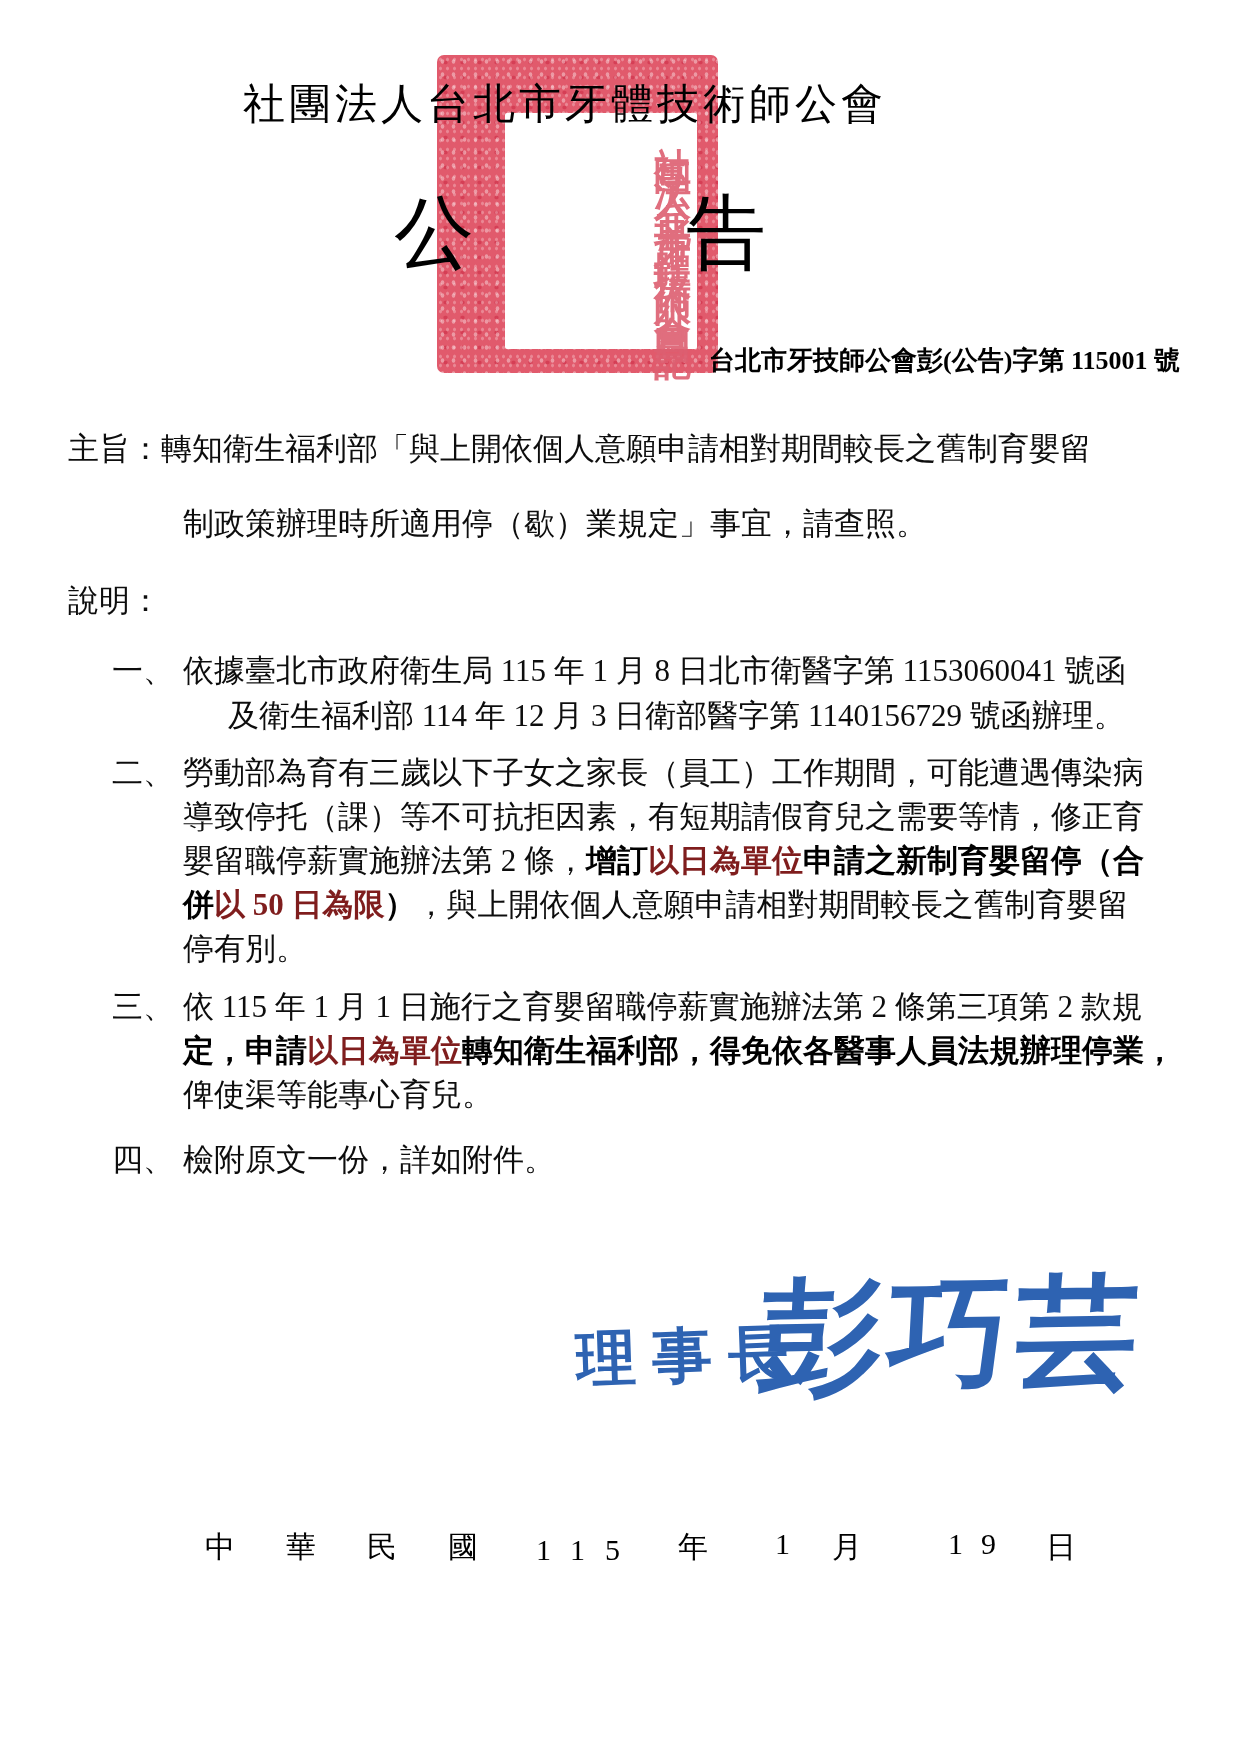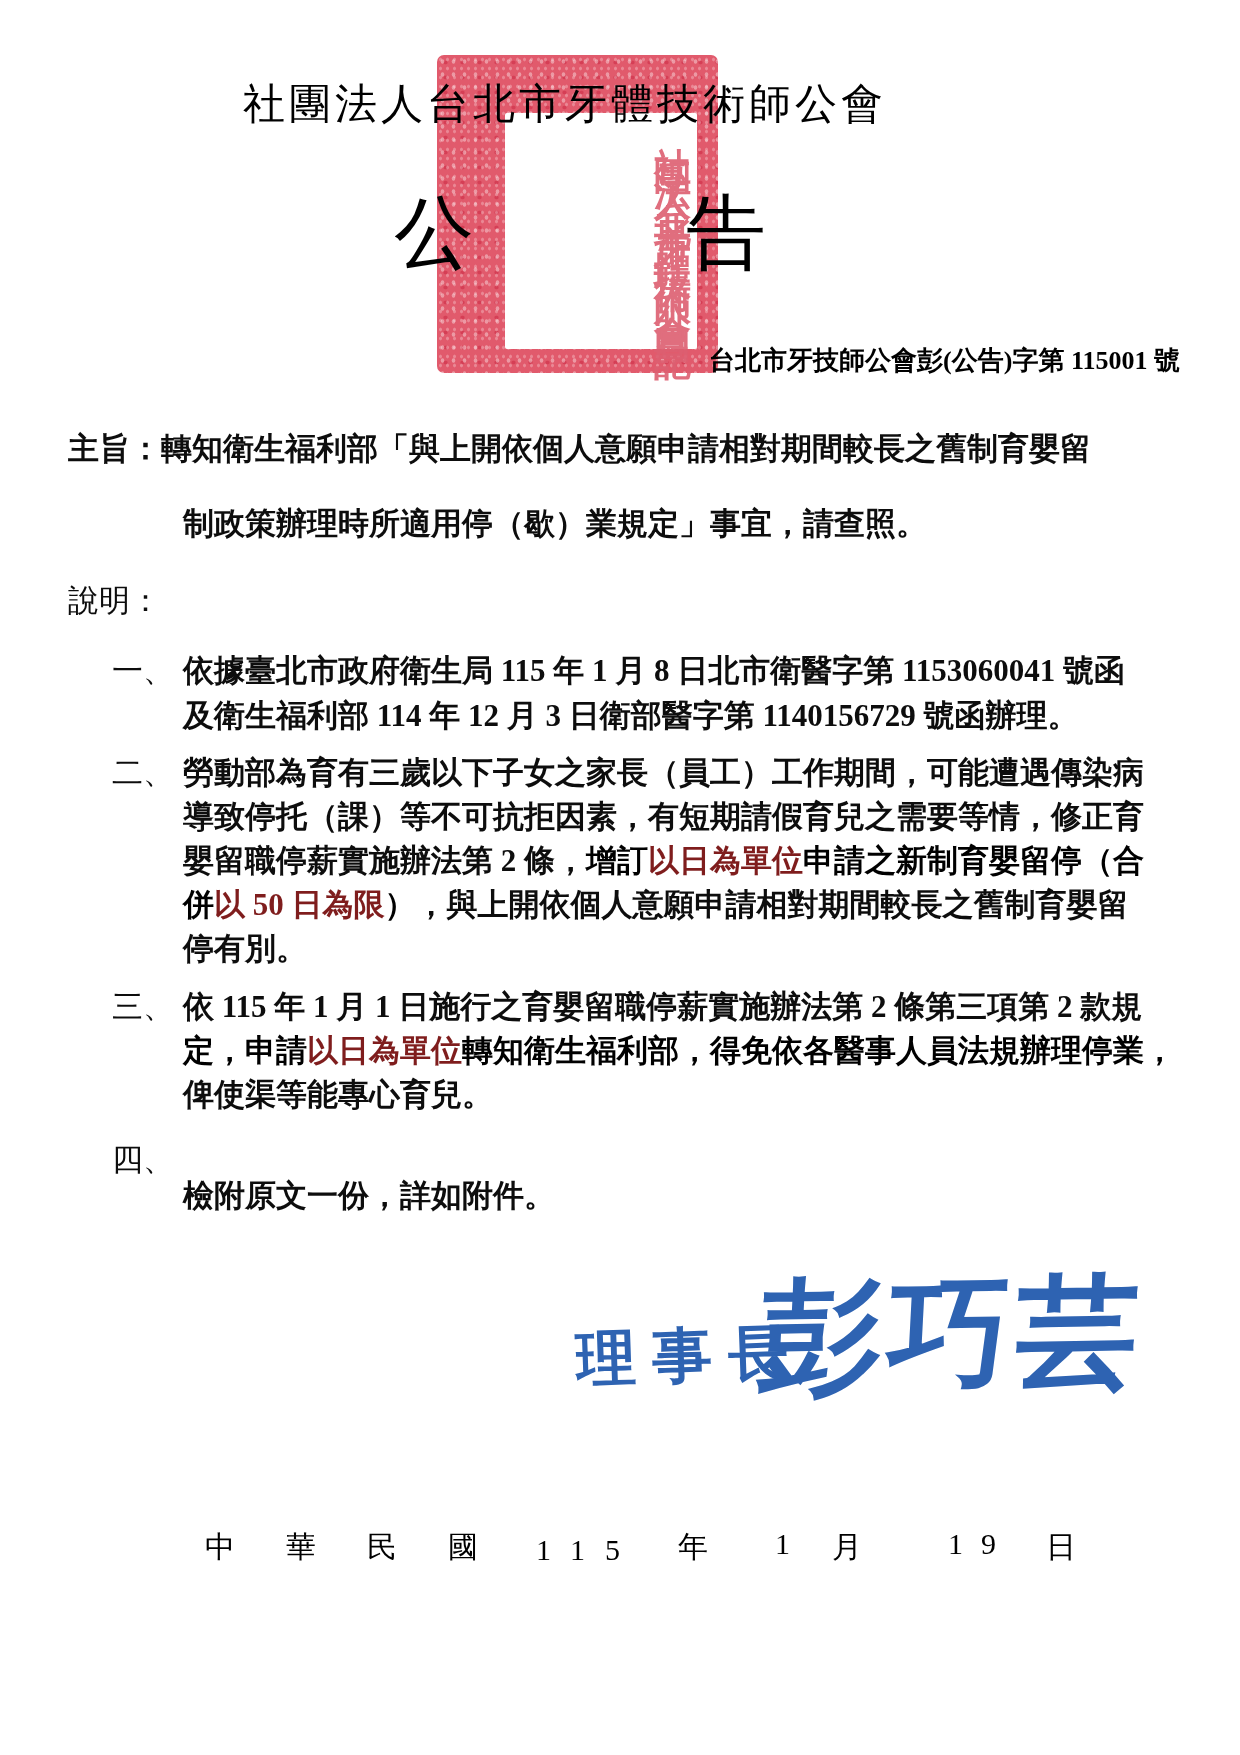--- a/index.html
+++ b/index.html
@@ -50,21 +50,21 @@
   
   .ref-number {
     right:60px; top:343px; font-size:26px; font-weight:700; color:#000; z-index:4;
   }
 
   
   .line { position:absolute; white-space:nowrap; font-size:31px; line-height:1.25; color:#0d0d0d; }
   .lbl   { left:68px; }
   .inum  { left:112px; }
   .itext { left:183px; }
-  .seg-plain { font-weight:700; color:#0d0d0d; }
+  .seg-plain { font-weight:400; color:#0d0d0d; }
   .seg-bold { font-weight:700; color:#000; }
   .seg-bold-red { font-weight:700; color:#7f1d1d; }
 
   
   .sig-title {
     left:576px; top:1316px; font-size:60px; font-weight:700;
     color:#2e63b2; letter-spacing:16px; transform:rotate(-2deg); z-index:2;
   }
   .sig-name {
     left:760px; top:1254px; font-size:122px; font-weight:700;
@@ -102,21 +102,21 @@
 <div class="line itext" style="top:505px;">
   <span class="seg-plain">制政策辦理時所適用停（歇）業規定」事宜，請查照。</span>
 </div>
 
 <div class="line lbl" style="top:582px;">說明：</div>
 
 <div class="line inum" style="top:652px;">一、</div>
 <div class="line itext" style="top:652px;">
   <span class="seg-plain">依據臺北市政府衛生局 115 年 1 月 8 日北市衛醫字第 1153060041 號函</span>
 </div>
-<div class="line itext" style="top:697px;">
+<div class="line itext" style="top:697px;margin-left:45px;">
   <span class="seg-plain">及衛生福利部 114 年 12 月 3 日衛部醫字第 1140156729 號函辦理。</span>
 </div>
 
 <div class="line inum" style="top:754px;">二、</div>
 <div class="line itext" style="top:754px;">
   <span class="seg-plain">勞動部為育有三歲以下子女之家長（員工）工作期間，可能遭遇傳染病</span>
 </div>
 <div class="line itext" style="top:798px;">
   <span class="seg-plain">導致停托（課）等不可抗拒因素，有短期請假育兒之需要等情，修正育</span>
 </div>
@@ -135,21 +135,21 @@
   <span class="seg-plain">依 115 年 1 月 1 日施行之育嬰留職停薪實施辦法第 2 條第三項第 2 款規</span>
 </div>
 <div class="line itext" style="top:1032px;">
   <span class="seg-bold">定，申請</span><span class="seg-bold-red">以日為單位</span><span class="seg-bold">轉知衛生福利部，得免依各醫事人員法規辦理停業，</span>
 </div>
 <div class="line itext" style="top:1076px;">
   <span class="seg-plain">俾使渠等能專心育兒。</span>
 </div>
 
 <div class="line inum" style="top:1141px;">四、</div>
-<div class="line itext" style="top:1141px;margin-top:36px;">
+<div class="line itext" style="top:1141px;">
   <span class="seg-plain">檢附原文一份，詳如附件。</span>
 </div>
 
 <div class="abs sig-title">理事長</div>
 <div class="abs sig-name">彭巧芸</div>
 
 <div class="abs date-row">
   <span class="date-part dp-0">中</span>
   <span class="date-part dp-1">華</span>
   <span class="date-part dp-2">民</span>

